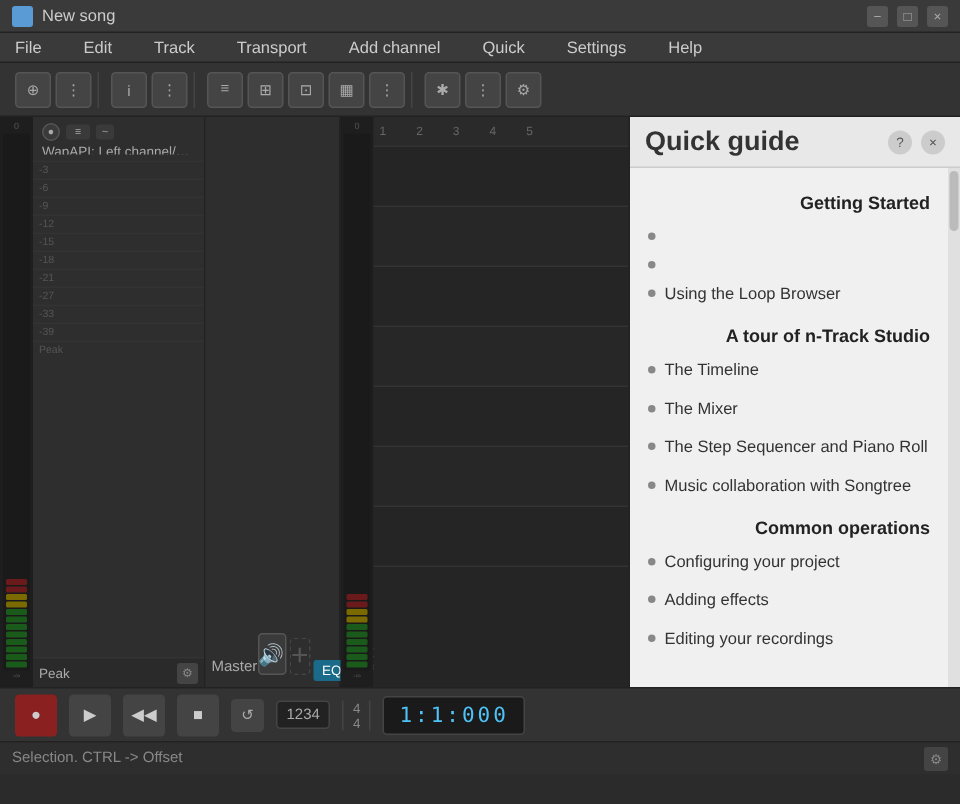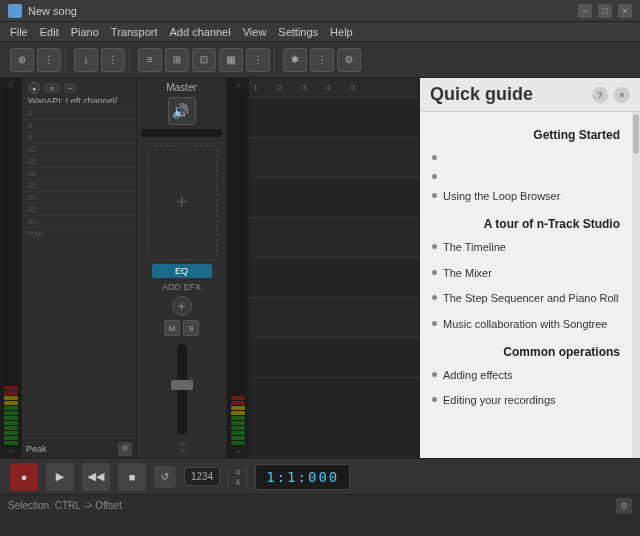--- a/index.html
+++ b/index.html
@@ -56,21 +56,21 @@
     }
 
     
     .menu-bar {
       display: flex;
       align-items: center;
       background: #3a3a3a;
       height: 20px;
       padding: 0 4px;
       border-bottom: 1px solid #222;
-      gap: 0;
+      gap: 16px;
     }
     .menu-item {
       font-size: 11px;
       color: #ccc;
       padding: 2px 6px;
       cursor: pointer;
     }
 
     
     .toolbar {
@@ -322,24 +322,24 @@
   <div class="title-bar-controls">
     <div class="title-bar-btn">−</div>
     <div class="title-bar-btn">□</div>
     <div class="title-bar-btn">×</div>
   </div>
 </div>
 
 <div class="menu-bar">
   <div class="menu-item">File</div>
   <div class="menu-item">Edit</div>
-  <div class="menu-item">Piano</div>
+  <div class="menu-item">Track</div>
   <div class="menu-item">Transport</div>
   <div class="menu-item">Add channel</div>
-  <div class="menu-item">View</div>
+  <div class="menu-item">Quick</div>
   <div class="menu-item">Settings</div>
   <div class="menu-item">Help</div>
 </div>
 
 <div class="toolbar">
   <div class="toolbar-group">
     <div class="toolbar-btn">⊕</div>
     <div class="toolbar-btn">⋮</div>
   </div>
   <div class="toolbar-group">
@@ -409,21 +409,21 @@
           <div style="font-size:7px;color:#555;padding:2px 4px;border-bottom:1px solid #333;">-39</div>
           <div style="font-size:7px;color:#555;padding:2px 4px;">Peak</div>
         </div>
 
         <div style="height:20px; background:#2a2a2a; border-top:1px solid #333; display:flex; align-items:center; padding:0 4px; justify-content:space-between;">
           <span style="font-size:9px;color:#aaa;">Peak</span>
           <div style="width:14px;height:14px;background:#444;border-radius:2px;display:flex;align-items:center;justify-content:center;font-size:8px;color:#888;">⚙</div>
         </div>
       </div>
 
-      <div style="width:90px; background:#2e2e2e; border-right:1px solid #222; display:flex; flex-direction:column; align-items:center; padding:4px;">
+      <div style="width:90px; background:#2e2e2e; border-right:1px solid #222; display:flex; flex-direction:row; align-items:flex-end; padding:4px;">
         <div style="font-size:10px;color:#aaa;margin-bottom:4px;">Master</div>
 
         <div style="width:28px;height:28px;background:#3a3a3a;border-radius:3px;border:1px solid #555;display:flex;align-items:center;justify-content:center;font-size:14px;margin-bottom:4px;">🔊</div>
 
         <div style="width:100%; height:8px; background:#1a1a1a; margin-bottom:4px; border-radius:2px;"></div>
 
         <div style="border:1px dashed #444;width:calc(100%-8px);flex:1;margin:4px 2px;border-radius:3px;display:flex;align-items:center;justify-content:center;color:#555;font-size:16px; width:70px;">
           <span style="font-size:20px;color:#555;">+</span>
         </div>
 
@@ -524,20 +524,24 @@
         <div class="guide-item">
           <div class="guide-bullet"></div>
           <span class="guide-item-text">The Step Sequencer and Piano Roll</span>
         </div>
         <div class="guide-item">
           <div class="guide-bullet"></div>
           <span class="guide-item-text">Music collaboration with Songtree</span>
         </div>
 
         <div class="guide-section-title">Common operations</div>
+        <div class="guide-item">
+          <div class="guide-bullet"></div>
+          <span class="guide-item-text">Configuring your project</span>
+        </div>
         <div class="guide-item">
           <div class="guide-bullet"></div>
           <span class="guide-item-text">Adding effects</span>
         </div>
         <div class="guide-item">
           <div class="guide-bullet"></div>
           <span class="guide-item-text">Editing your recordings</span>
         </div>
 
       </div>

